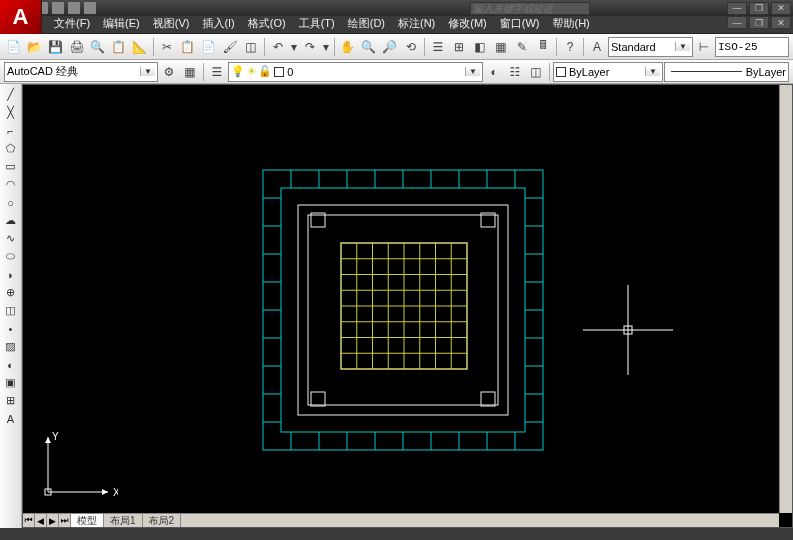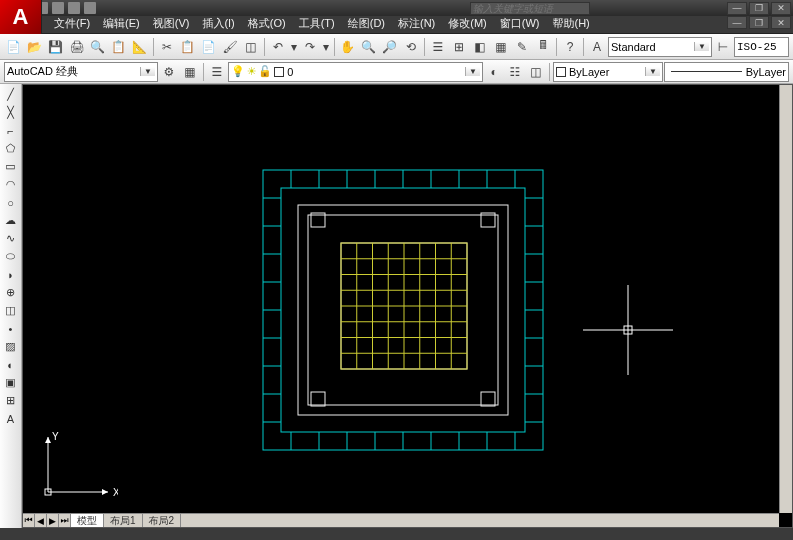--- a/index.html
+++ b/index.html
@@ -111,21 +111,21 @@
   <div class="tbtn">☰</div>
   <div class="tbtn">⊞</div>
   <div class="tbtn">◧</div>
   <div class="tbtn">▦</div>
   <div class="tbtn">✎</div>
   <div class="tbtn">🖩</div>
   <div class="sep"></div>
   <div class="tbtn">?</div>
   <div class="sep"></div>
   <div class="tbtn">A</div>
-  <div class="combo" style="width:104px">
+  <div class="combo" style="width:85px">
     <span style="flex:1">Standard</span>
     <span class="dropdown-arrow">▼</span>
   </div>
   <div class="tbtn">⊢</div>
   <div class="combo" style="flex:1">
     <span style="flex:1;font-family:Liberation Mono, monospace">ISO-25</span>
   </div>
 </div>
 
 <div class="toolbar2">

